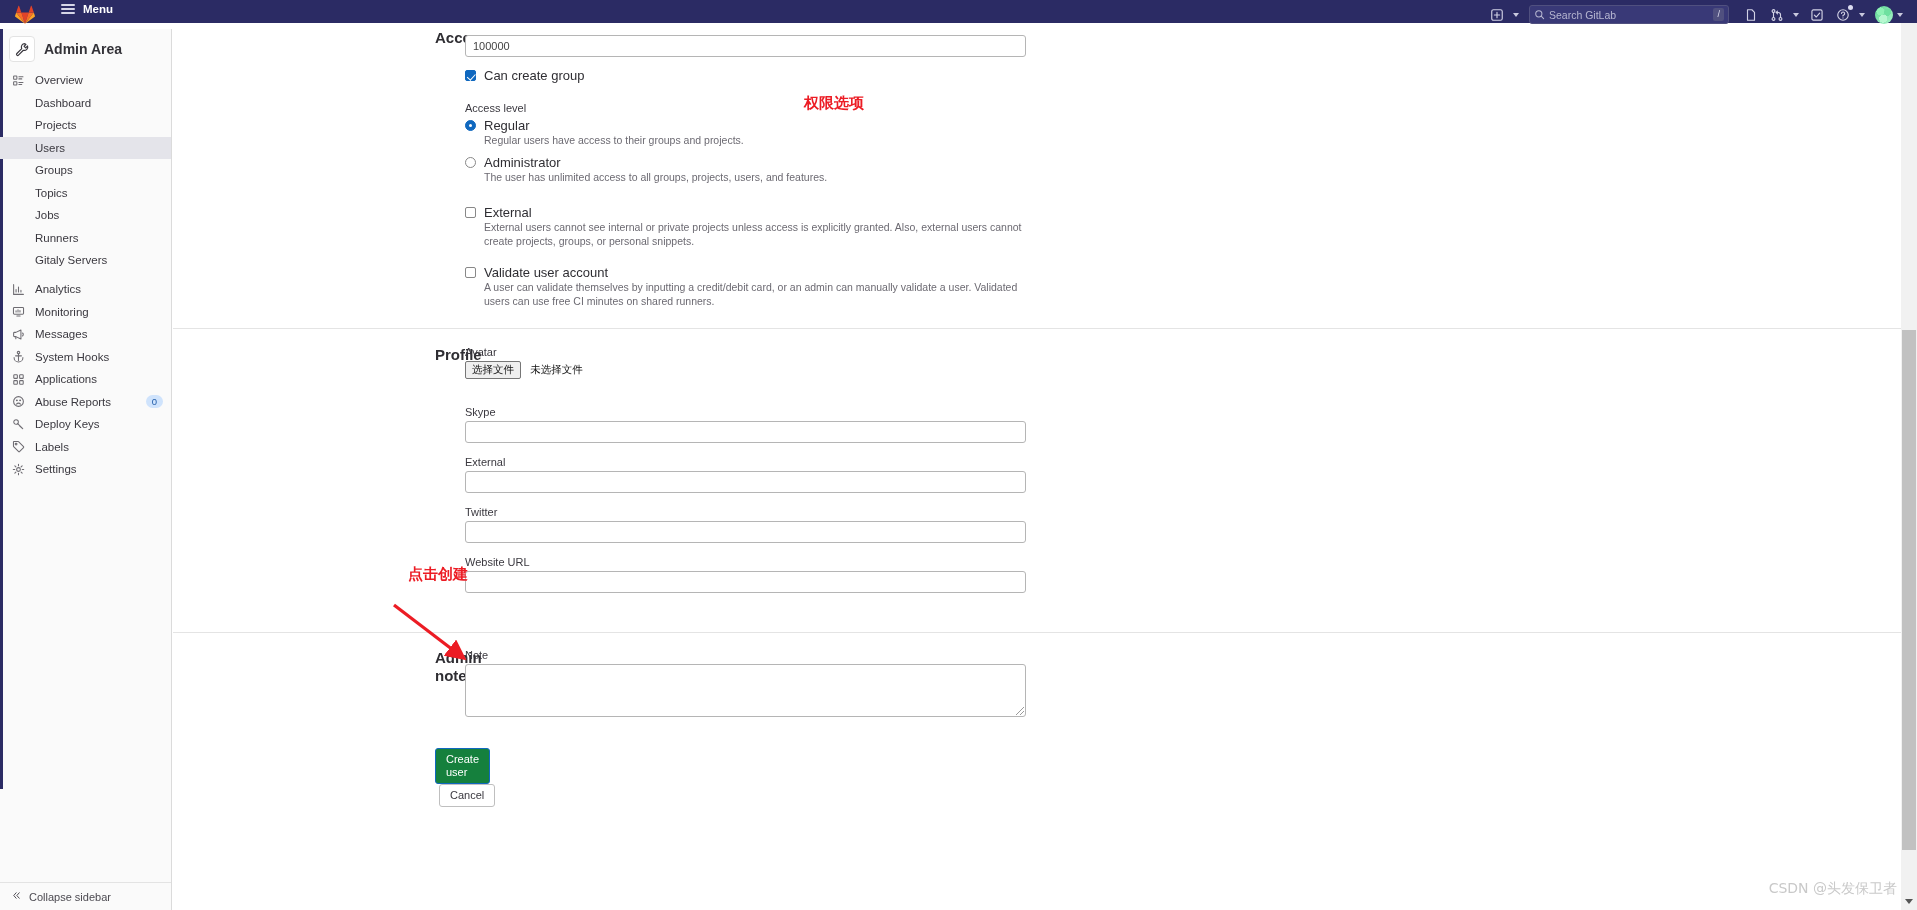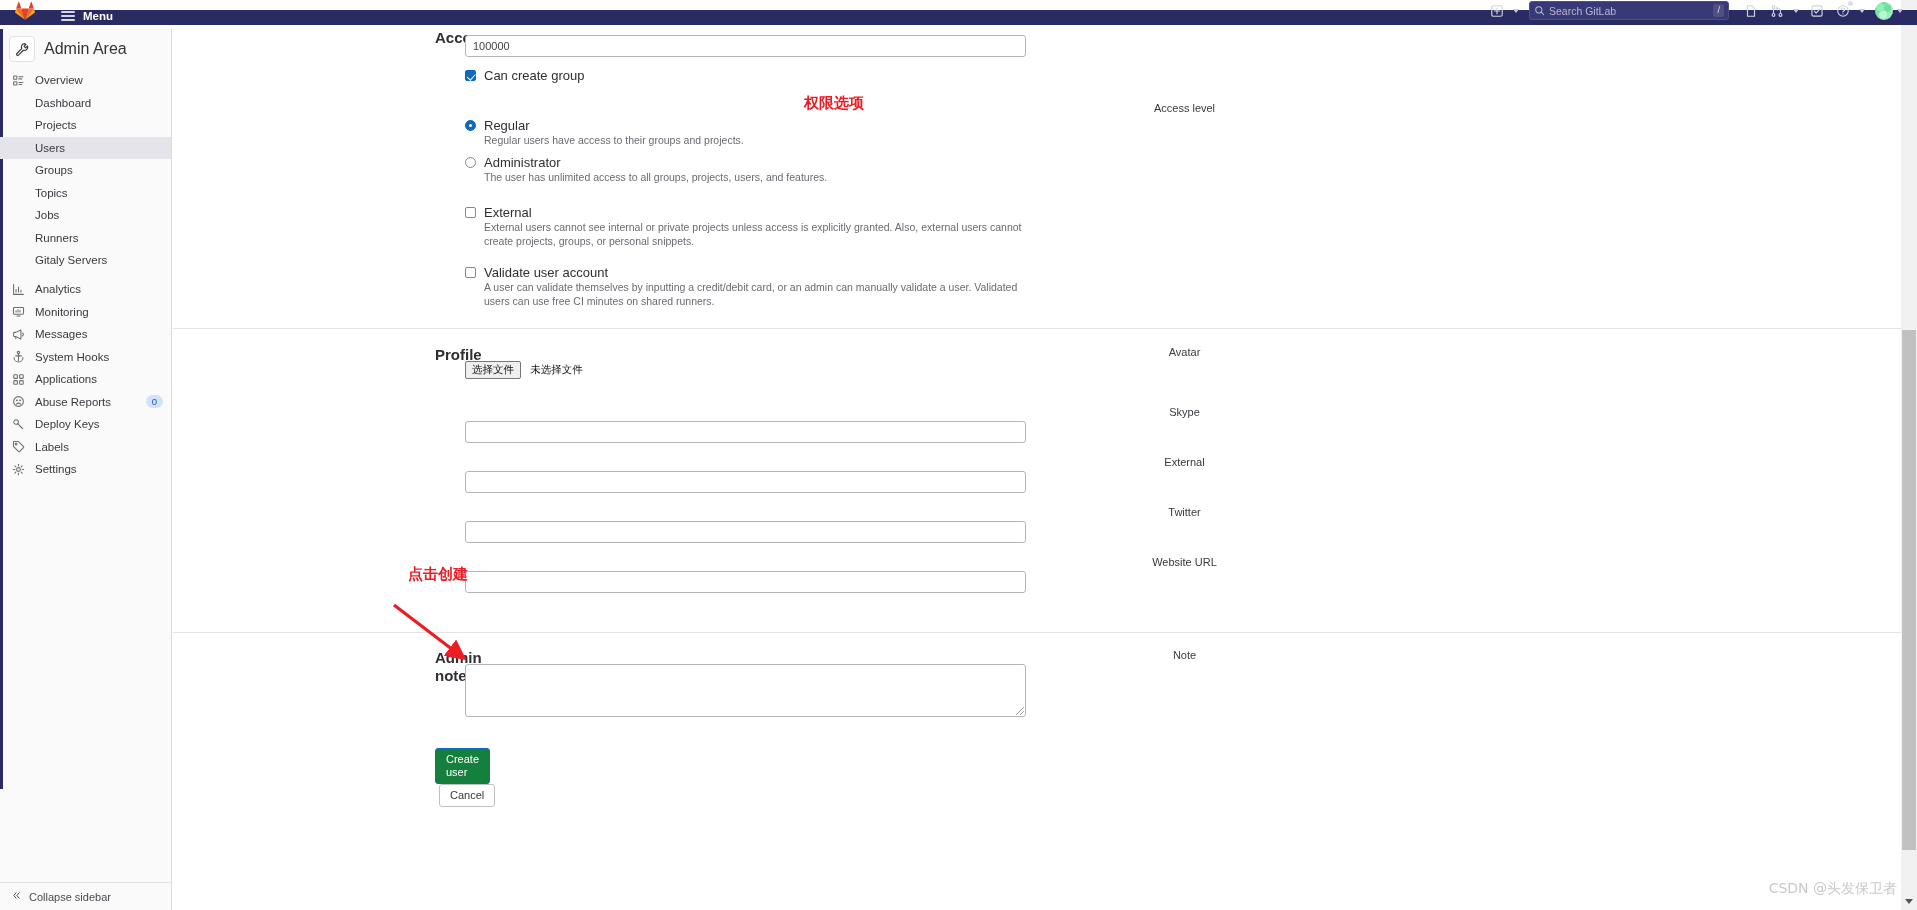--- a/index.html
+++ b/index.html
@@ -8,24 +8,24 @@
     margin: 0; padding: 0;
     width: 1917px; height: 910px;
     overflow: hidden;
     background: #fff;
     font-family: "Liberation Sans", sans-serif;
     -webkit-font-smoothing: antialiased;
   }
 
   
   #topnav {
-    position: absolute; top: 10px; left: 0;
-    width: 1917px; height: 15px;
+    position: absolute; top: 0; left: 0;
+    width: 1917px; height: 23px;
     background: #2b2b64;
-    display: flex; align-items: flex-end;
+    display: flex; align-items: flex-start;
     z-index: 50;
   }
   #topnav .gl-logo {
     width: 50px; display: flex; align-items: center; justify-content: center;
     height: 29px;
   }
   #topnav .menu-btn {
     display: flex; align-items: center; gap: 8px;
     color: #fff; font-size: 11.5px; font-weight: 600;
     padding: 3px 7px; border-radius: 3px; margin-left: 4px;
@@ -89,21 +89,21 @@
   .ctx-header {
     display: flex; align-items: center; gap: 9px;
     padding: 7px 8px 7px 9px;
   }
   .ctx-header .sq {
     width: 26px; height: 26px; background: #fff;
     border: 1px solid #e3e3e3; border-radius: 4px;
     display: flex; align-items: center; justify-content: center;
     flex: 0 0 26px;
   }
-  .ctx-header .txt { font-size: 16px; color: #333238; font-weight: 400; }
+  .ctx-header .txt { font-size: 14px; color: #333238; font-weight: 700; }
 
   .nav-list { padding: 0; margin: 0; list-style: none; }
   .nav-item {
     display: flex; align-items: center; gap: 9px;
     height: 22.5px; padding: 0 8px 0 11px;
     color: #3a383f; cursor: pointer; position: relative;
   }
   .nav-item .ico {
     width: 15px; height: 15px; display: flex;
     align-items: center; justify-content: center; flex: 0 0 15px;
@@ -148,21 +148,21 @@
   }
   .form-left h4 {
     margin: 0; font-size: 15px; font-weight: 600; color: #2f2e33;
     line-height: 18px;
   }
   .form-right { flex: 1; padding-left: 0px; }
 
   .fgroup { margin-bottom: 11px; }
   .flabel {
     display: block; font-size: 11px; color: #3a383f;
-    margin-bottom: 3px; font-weight: 400; text-align: center;
+    margin-bottom: 3px; font-weight: 400;
   }
   .finput {
     display: block; width: 561px; height: 22px;
     border: 1px solid #b5b5b5; border-radius: 3px;
     background: #fff; font-size: 11px; color: #444;
     padding: 0 7px; line-height: 20px;
     font-family: "Liberation Sans", sans-serif;
   }
   .ftextarea {
     display: block; width: 561px; height: 53px;

